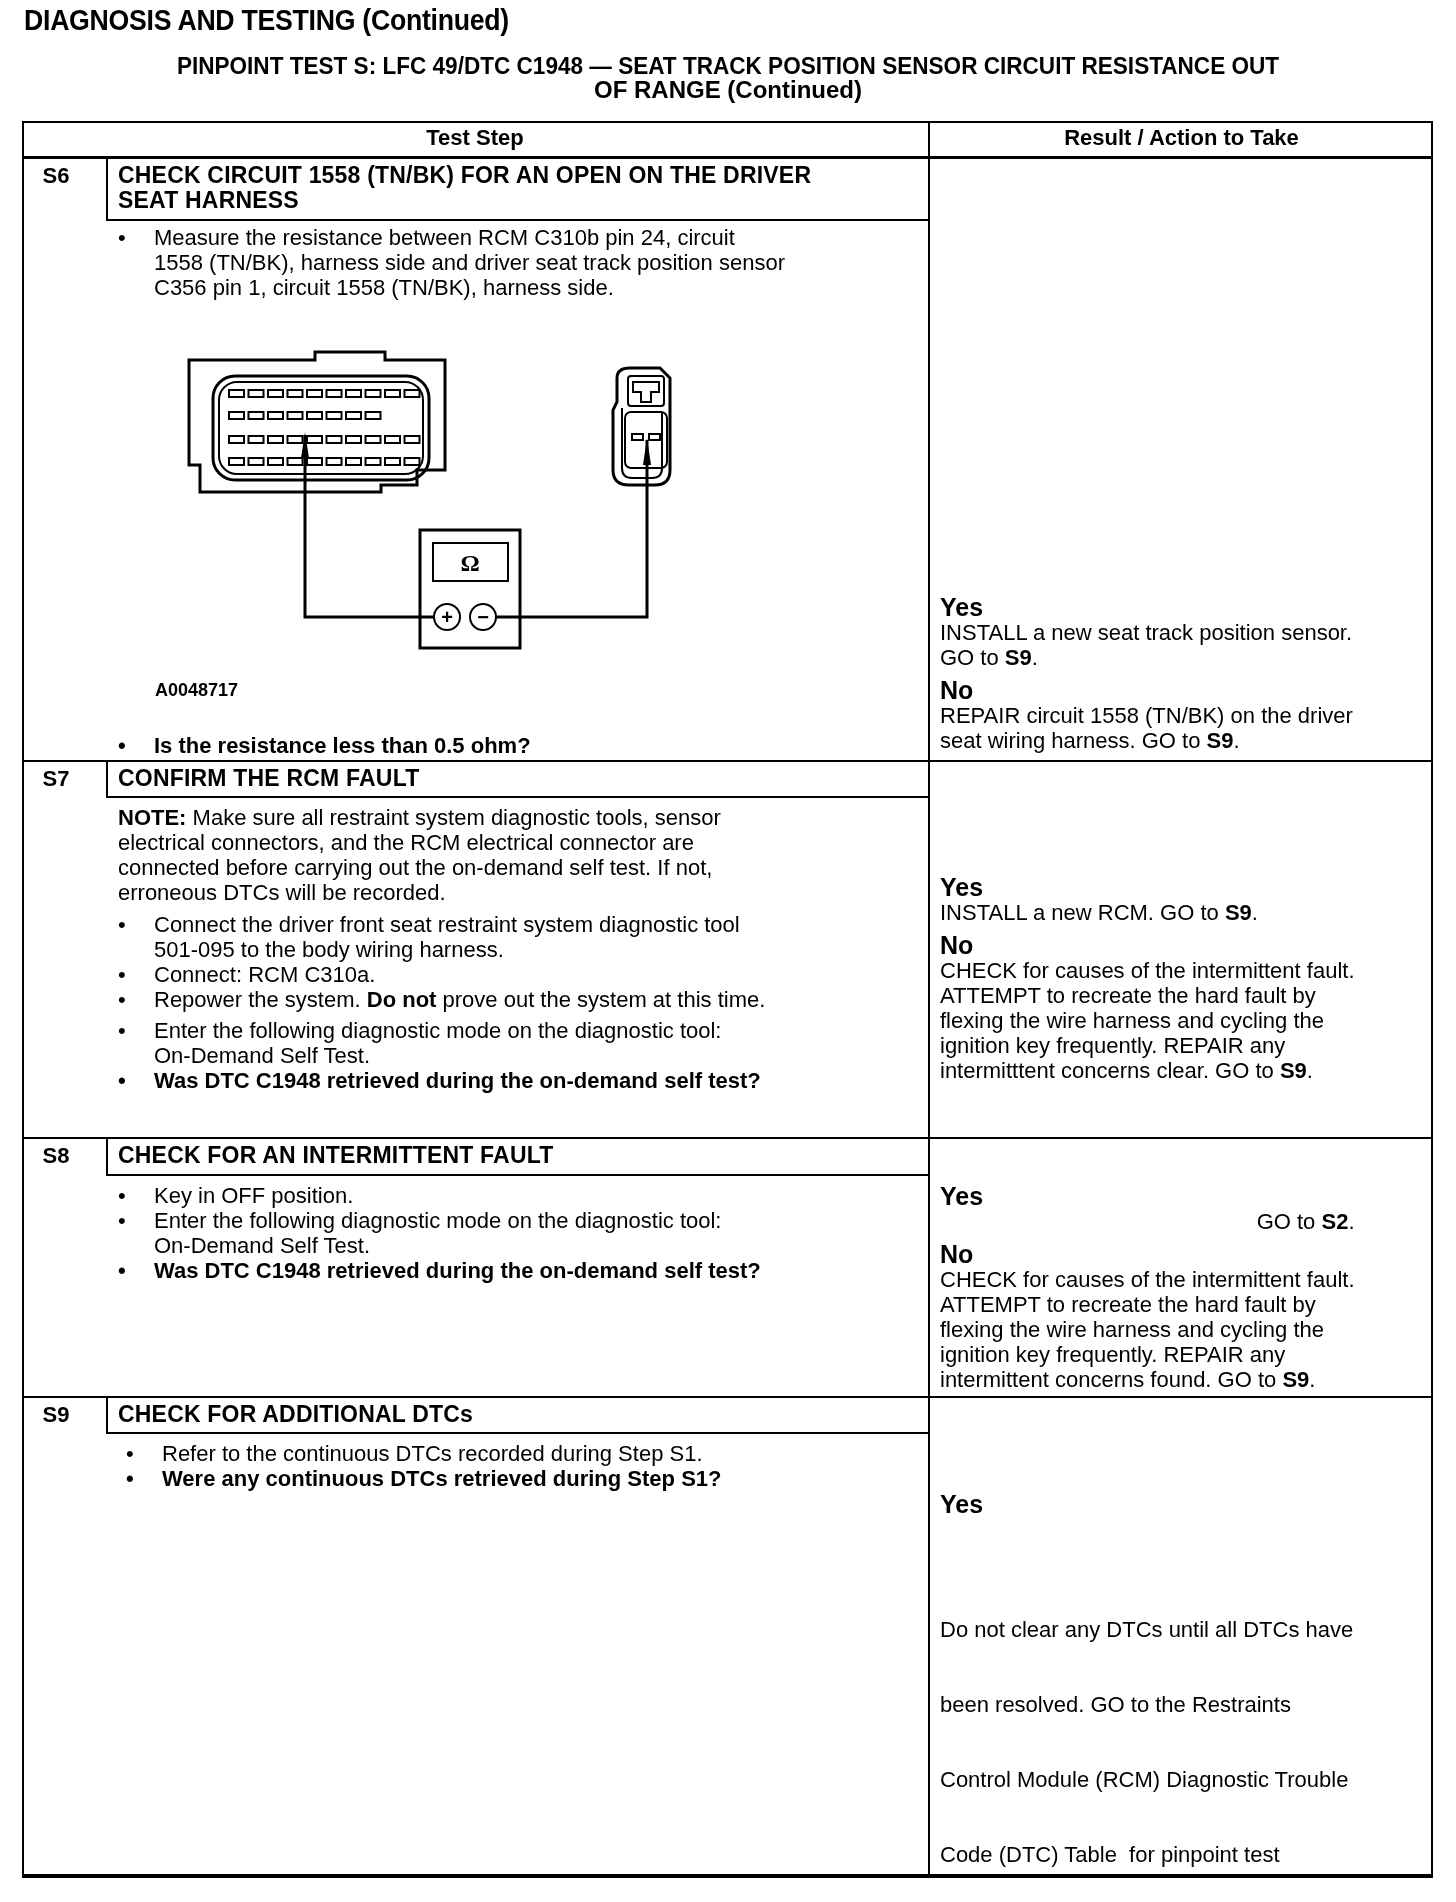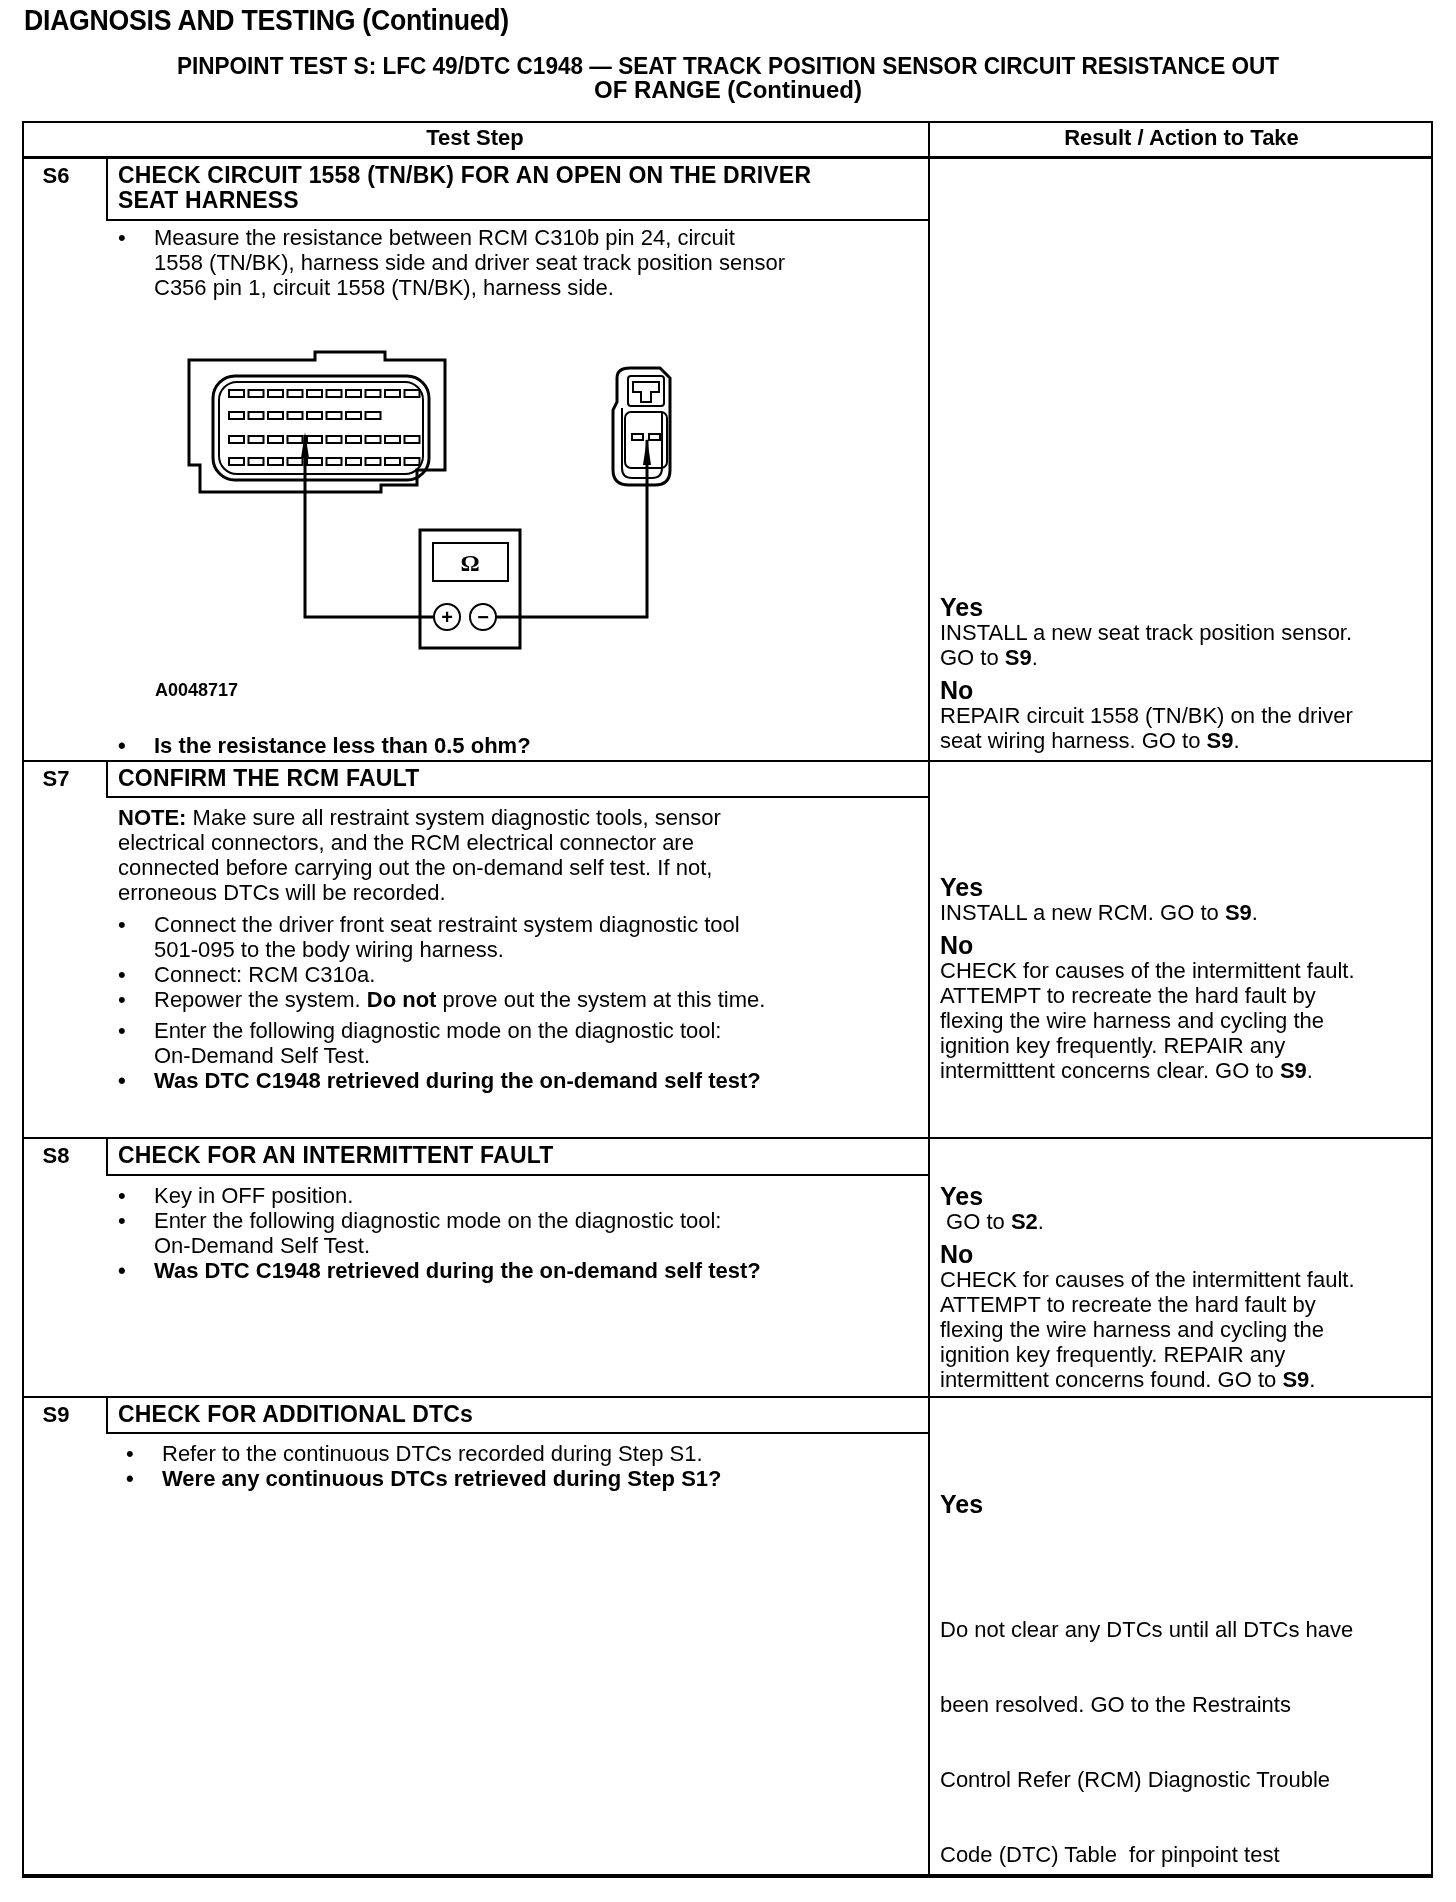--- a/index.html
+++ b/index.html
@@ -199,21 +199,21 @@
   <ul class="bullets" style="left:116px; top:1183px;">
     <li>Key in OFF position.</li>
     <li>
       <div>Enter the following diagnostic mode on the diagnostic tool:</div>
       <div>On-Demand Self Test.</div>
     </li>
     <li class="b">Was DTC C1948 retrieved during the on-demand self test?</li>
   </ul>
   <div class="res" style="left:940px; top:1183px;">
     <div class="yn">Yes</div>
-    <div class="act" style="white-space:pre;"><span> GO to </span><b>S2</b>.</div>
+    <div class="act" style="white-space:pre;text-align:right;"><span> GO to </span><b>S2</b>.</div>
     <div class="yn">No</div>
     <div>
       <div>CHECK for causes of the intermittent fault.</div>
       <div>ATTEMPT to recreate the hard fault by</div>
       <div>flexing the wire harness and cycling the</div>
       <div>ignition key frequently. REPAIR any</div>
       <div><span>intermittent concerns found. GO to </span><b>S9</b>.</div>
     </div>
   </div>
 
@@ -221,20 +221,20 @@
   <div class="title" style="left:118px; top:1402px;">CHECK FOR ADDITIONAL DTCs</div>
   <ul class="bullets" style="left:124px; top:1441px;">
     <li>Refer to the continuous DTCs recorded during Step S1.</li>
     <li class="b">Were any continuous DTCs retrieved during Step S1?</li>
   </ul>
   <div class="res" style="left:940px; top:1441px; white-space:pre;">
     <div class="yn">Yes</div>
     <div class="act">
       <div>Do not clear any DTCs until all DTCs have</div>
       <div>been resolved. GO to the Restraints</div>
-      <div>Control Refer (RCM) Diagnostic Trouble</div>
+      <div>Control Module (RCM) Diagnostic Trouble</div>
       <div>Code (DTC) Table  for pinpoint test</div>
       
     </div>
     
     
   </div>
 </div>
 
 </body></html>

